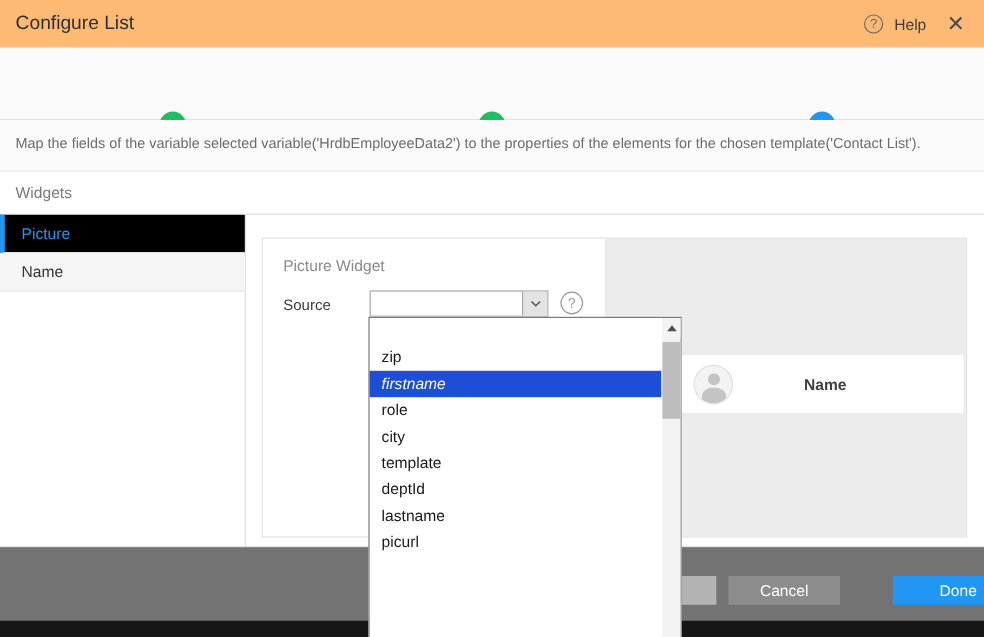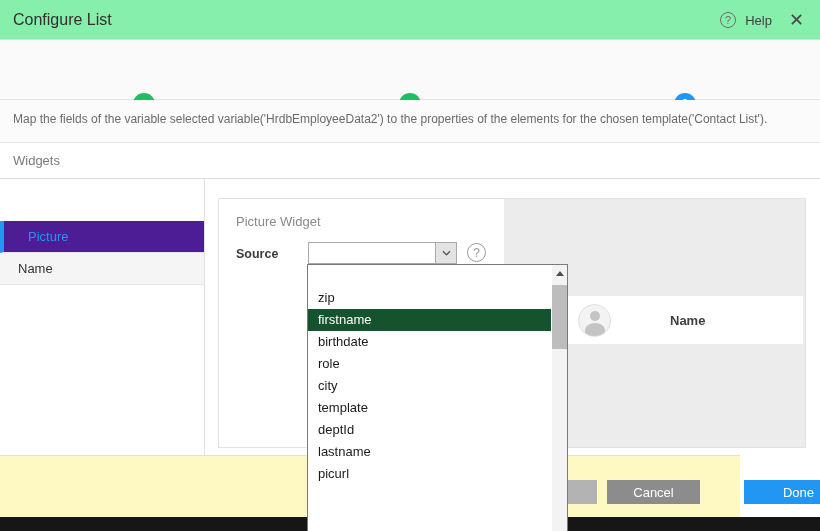--- a/index.html
+++ b/index.html
@@ -1,20 +1,20 @@
 <!DOCTYPE html>
 <html><head>
 <meta charset="utf-8">
 <style>
   html,body{margin:0;padding:0;background:#fff;}
   #page{position:relative;width:820px;height:531px;overflow:hidden;
         font-family:"Liberation Sans","DejaVu Sans",sans-serif;background:#fff;}
 
   
-  .hdr{position:absolute;left:0;top:0;width:820px;height:40px;background:#86efac;
+  .hdr{position:absolute;left:0;top:0;width:820px;height:40px;background:#fdba74;
        border-bottom:1px solid #dcdcdc;box-sizing:border-box;}
   .hdr-title{position:absolute;left:13px;top:11px;font-size:16px;font-weight:500;color:#303030;}
   .hdr-right{position:absolute;right:16px;top:0;height:40px;display:flex;align-items:center;gap:9px;color:#4a4a4a;}
   .qcircle{width:16px;height:16px;border:1px solid #6d6d6d;border-radius:50%;
            display:flex;align-items:center;justify-content:center;font-size:11px;color:#6d6d6d;box-sizing:border-box;}
   .hdr-help{font-size:13px;color:#3f3f3f;}
   .hdr-close{font-size:18px;color:#4a4a4a;margin-left:8px;line-height:16px;}
 
   
   .stepper{position:absolute;left:0;top:40px;width:820px;height:60px;background:#fafafa;
@@ -34,59 +34,59 @@
   
   .whdr{position:absolute;left:0;top:143px;width:820px;height:36px;background:#fff;
         border-bottom:1px solid #dedede;box-sizing:border-box;}
   .whdr-title{position:absolute;left:13px;top:10px;font-size:13px;color:#7a7a7a;}
 
   
   .sidebar{position:absolute;left:0;top:179px;width:205px;height:276px;background:#fff;
            border-right:1px solid #e2e2e2;box-sizing:border-box;}
   .side-item{position:relative;height:32px;line-height:32px;font-size:13px;padding-left:18px;
              border-bottom:1px solid #e6e6e6;box-sizing:border-box;background:#f5f5f5;color:#333;}
-  .side-item.active{background:#4c1d95;color:#2196f3;border-left:4px solid #2196f3;padding-left:24px;margin-top:42px;}
+  .side-item.active{background:#000000;color:#2196f3;border-left:4px solid #2196f3;padding-left:14px;}
 
   
   .container{position:absolute;left:218px;top:198px;width:588px;height:250px;
              border:1px solid #e2e2e2;background:#fff;box-sizing:border-box;}
   .form-title{position:absolute;left:17px;top:15px;font-size:13px;color:#8a8a8a;}
-  .src-label{position:absolute;left:17px;top:48px;font-size:12.5px;color:#3c3c3c;font-weight:bold;}
+  .src-label{position:absolute;left:17px;top:48px;font-size:12.5px;color:#3c3c3c;}
   .select{position:absolute;left:89px;top:43px;width:149px;height:22px;background:#fff;
           border:1px solid #a8a8a8;box-sizing:border-box;}
   .select-btn{position:absolute;right:0;top:0;width:21px;height:20px;background:#e3e3e3;
               border-left:1px solid #a8a8a8;display:flex;align-items:center;justify-content:center;box-sizing:border-box;}
   .helpq{position:absolute;left:248px;top:44px;width:19px;height:19px;border:1.5px solid #9a9a9a;border-radius:50%;
          display:flex;align-items:center;justify-content:center;font-size:12px;color:#9a9a9a;box-sizing:border-box;}
   .preview{position:absolute;left:285px;top:0;right:0;bottom:0;background:#ececec;}
   .prev-row{position:absolute;left:8px;right:2px;top:97px;height:48px;background:#fff;display:flex;align-items:center;}
   .avatar{position:relative;width:33px;height:33px;border-radius:50%;background:#f3f3f3;
           border:1px solid #e0e0e0;margin-left:66px;overflow:hidden;box-sizing:border-box;}
   .av-head{position:absolute;left:10.5px;top:6px;width:10px;height:10px;border-radius:50%;background:#c4c4c4;}
   .av-body{position:absolute;left:5.5px;top:18px;width:20px;height:14px;border-radius:50% 50% 0 0;background:#c4c4c4;}
   .prev-name{margin-left:59px;font-size:13px;font-weight:bold;color:#3f3f3f;}
 
   
-  .footer{position:absolute;left:0;top:455px;width:740px;height:62px;background:#fef9c3;
+  .footer{position:absolute;left:0;top:455px;width:820px;height:62px;background:#737373;
           border-top:1px solid #e0e0e0;box-sizing:border-box;}
   .btn{position:absolute;top:24px;height:24px;border:none;color:#fff;font-size:13px;
        font-family:"Liberation Sans",sans-serif;display:flex;align-items:center;justify-content:center;}
   .btn-hidden{left:520px;width:77px;background:#b3b3b3;}
   .btn-cancel{left:607px;width:93px;background:#8c8c8c;}
   .btn-done{left:744px;width:89px;background:#2196f3;padding-left:10px;}
 
   
   .blackbar{position:absolute;left:0;top:517px;width:820px;height:14px;background:#161616;}
 
   
   .droplist{position:absolute;left:307px;top:264px;width:261px;height:290px;background:#fff;
             border:1px solid #7a7a7a;box-sizing:border-box;z-index:10;}
   .ditem{height:22px;line-height:22px;padding-left:10px;font-size:13px;color:#1a1a1a;
          margin-right:16px;white-space:nowrap;overflow:hidden;}
-  .ditem.selected{background:#14532d;color:#fff;margin-right:16px;}
+  .ditem.selected{background:#1d4ed8;color:#fff;margin-right:16px;font-style:italic;}
   .dscroll{position:absolute;right:0;top:0;bottom:0;width:15px;background:#f3f3f3;}
   .dscroll-up{position:absolute;top:0;left:0;width:15px;height:16px;background:#f3f3f3;
               display:flex;align-items:center;justify-content:center;}
   .dscroll-thumb{position:absolute;top:20px;left:0;width:15px;height:64px;background:#bdbdbd;}
   .caret-up{width:0;height:0;border-left:4px solid transparent;border-right:4px solid transparent;
             border-bottom:5px solid #4d4d4d;}
 </style>
 </head>
 <body>
 
@@ -172,21 +172,20 @@
     <div class="btn btn-cancel">Cancel</div>
     <div class="btn btn-done">Done</div>
   </div>
 
   <div class="blackbar"></div>
 
   <div class="droplist">
     <div class="ditem"></div>
     <div class="ditem">zip</div>
     <div class="ditem selected">firstname</div>
-    <div class="ditem">birthdate</div>
     <div class="ditem">role</div>
     <div class="ditem">city</div>
     <div class="ditem">template</div>
     <div class="ditem">deptId</div>
     <div class="ditem">lastname</div>
     <div class="ditem">picurl</div>
     <div class="dscroll">
       <div class="dscroll-up">
           <div class="caret-up"></div>
         </div>

